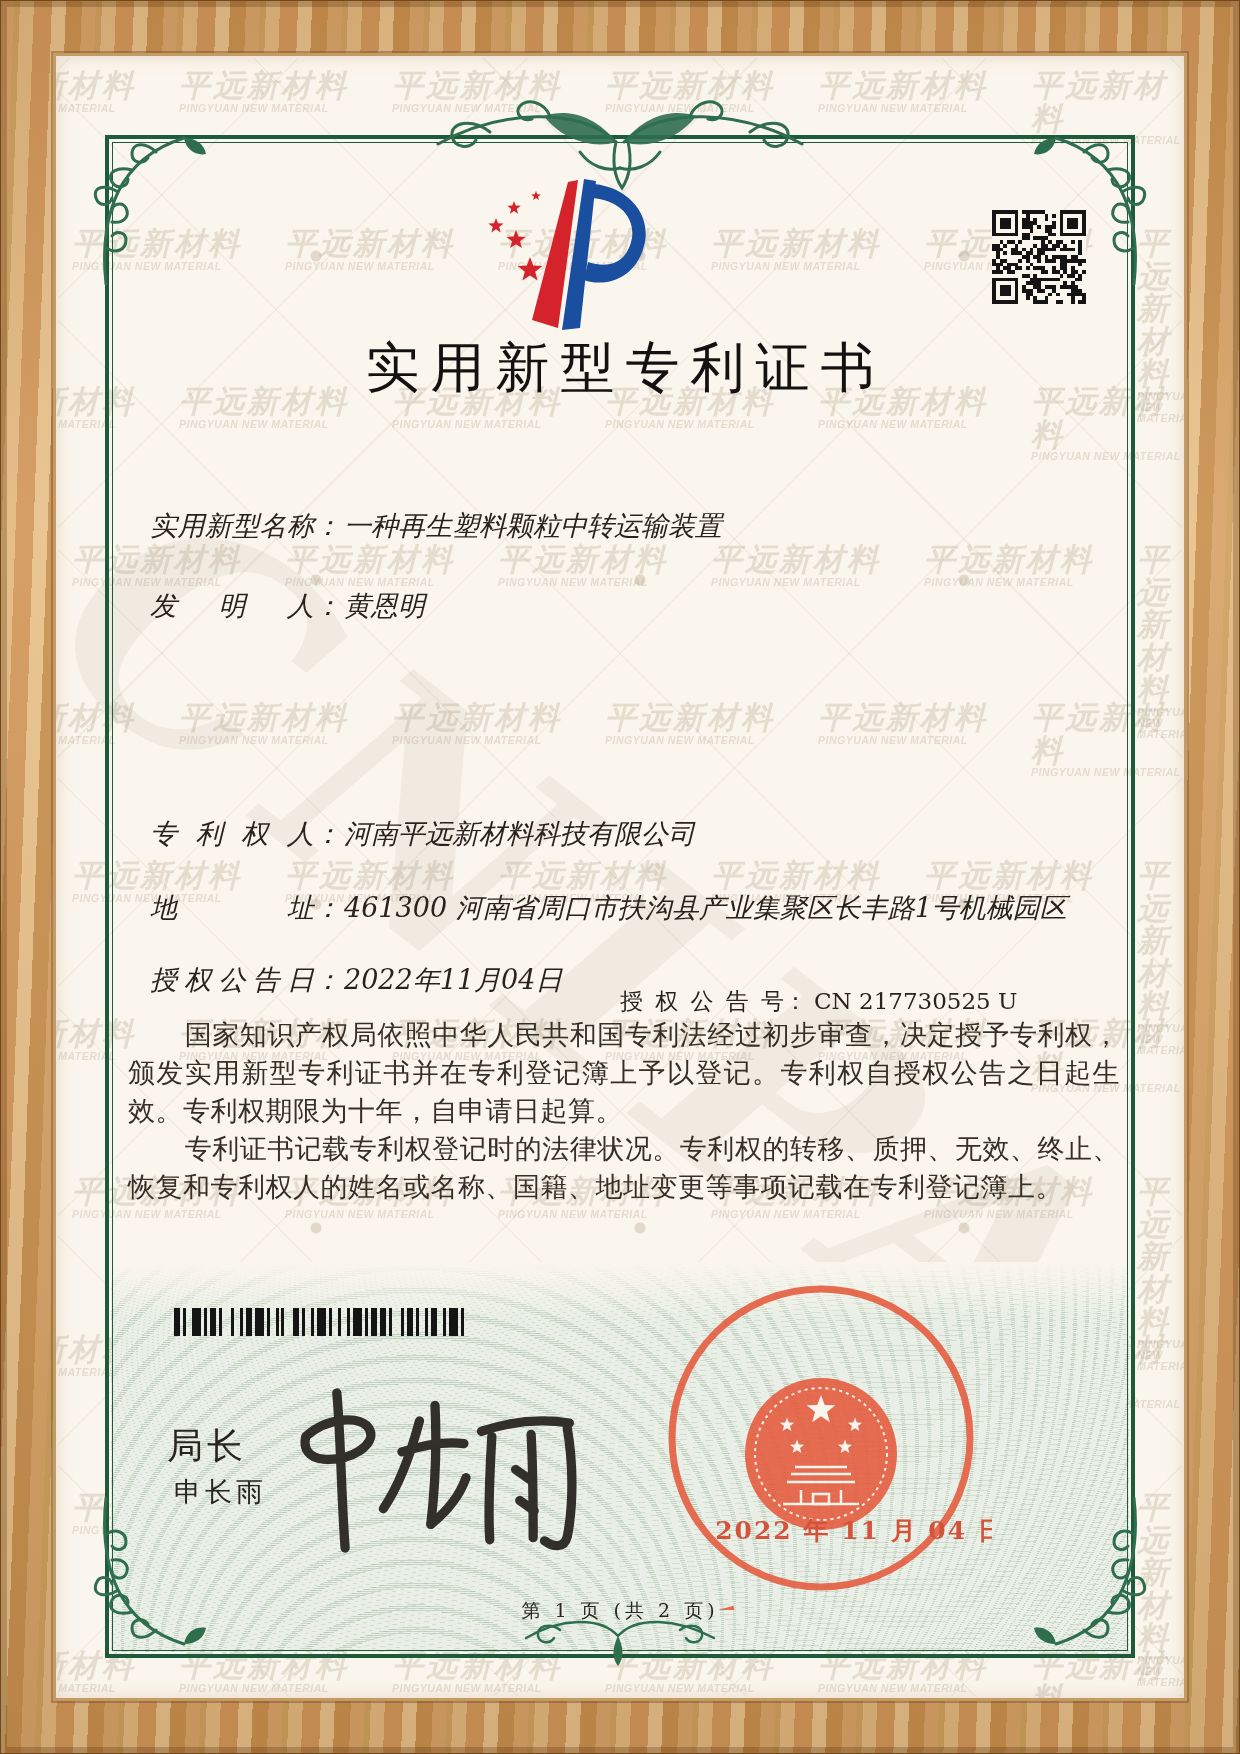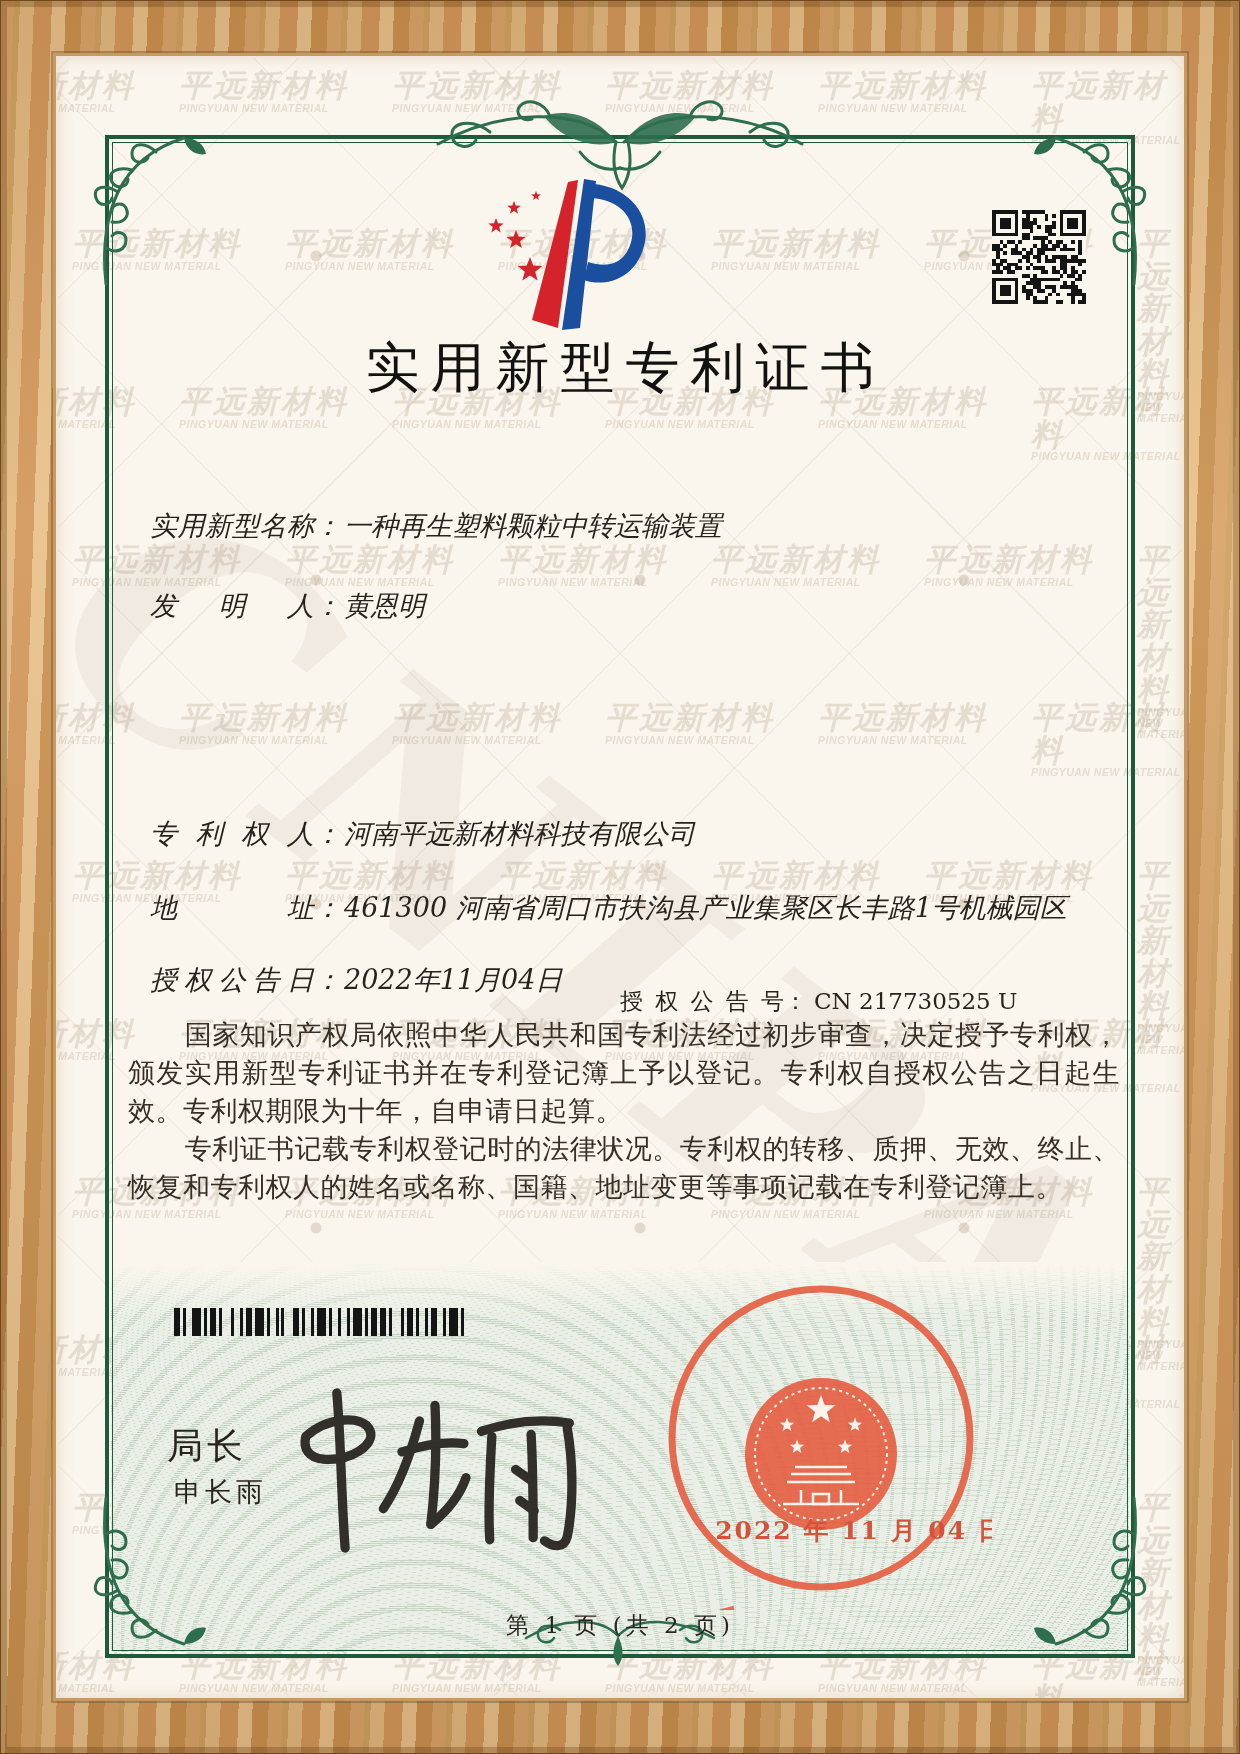--- a/index.html
+++ b/index.html
@@ -58,21 +58,21 @@
   .addr .fvalue{display:inline-block;width:748px;white-space:normal;vertical-align:top;line-height:36px;}
   .grant-no-row{position:absolute;left:620px;top:962px;font-size:23px;white-space:nowrap;margin-top:24px;}
   .paras{position:absolute;left:128px;width:992px;top:1016px;font-size:27px;line-height:38px;letter-spacing:.5px;text-align:justify;color:#372f26;}
   .paras p{margin:0;text-indent:2.1em;}
   .barcode{position:absolute;left:174px;top:1308px;width:296px;height:28px;display:flex;align-items:stretch;}
   .barcode div{height:100%;}
   .signer-title{position:absolute;left:167px;top:1422px;font-size:36px;letter-spacing:4px;}
   .signer-name{position:absolute;left:174px;top:1474px;font-size:27px;letter-spacing:4px;}
   .signature{position:absolute;left:280px;top:1370px;width:310px;height:200px;z-index:6;}
   .seal{position:absolute;left:650px;top:1268px;width:342px;height:342px;z-index:7;}
-  .page-info{position:absolute;left:0;right:0;top:1598px;text-align:center;font-size:23px;letter-spacing:4px;color:#2a2520;margin-top:12px;}
+  .page-info{position:absolute;left:0;right:0;top:1598px;text-align:center;font-size:19px;letter-spacing:4px;color:#2a2520;}
   .footer-note{position:absolute;left:0;right:0;top:1664px;text-align:center;font-size:22px;letter-spacing:6px;color:#2a2520;}
 </style>
 </head>
 <body>
 
 <svg width="0" height="0" style="position:absolute">
   <defs>
     <symbol id="cornerFl" viewBox="0 0 120 160">
       <g fill="none" stroke="#2e6e4c" stroke-width="3" stroke-linecap="round">
         <path d="M14,4 C10,40 14,70 26,96 C38,120 60,140 92,150"></path>

